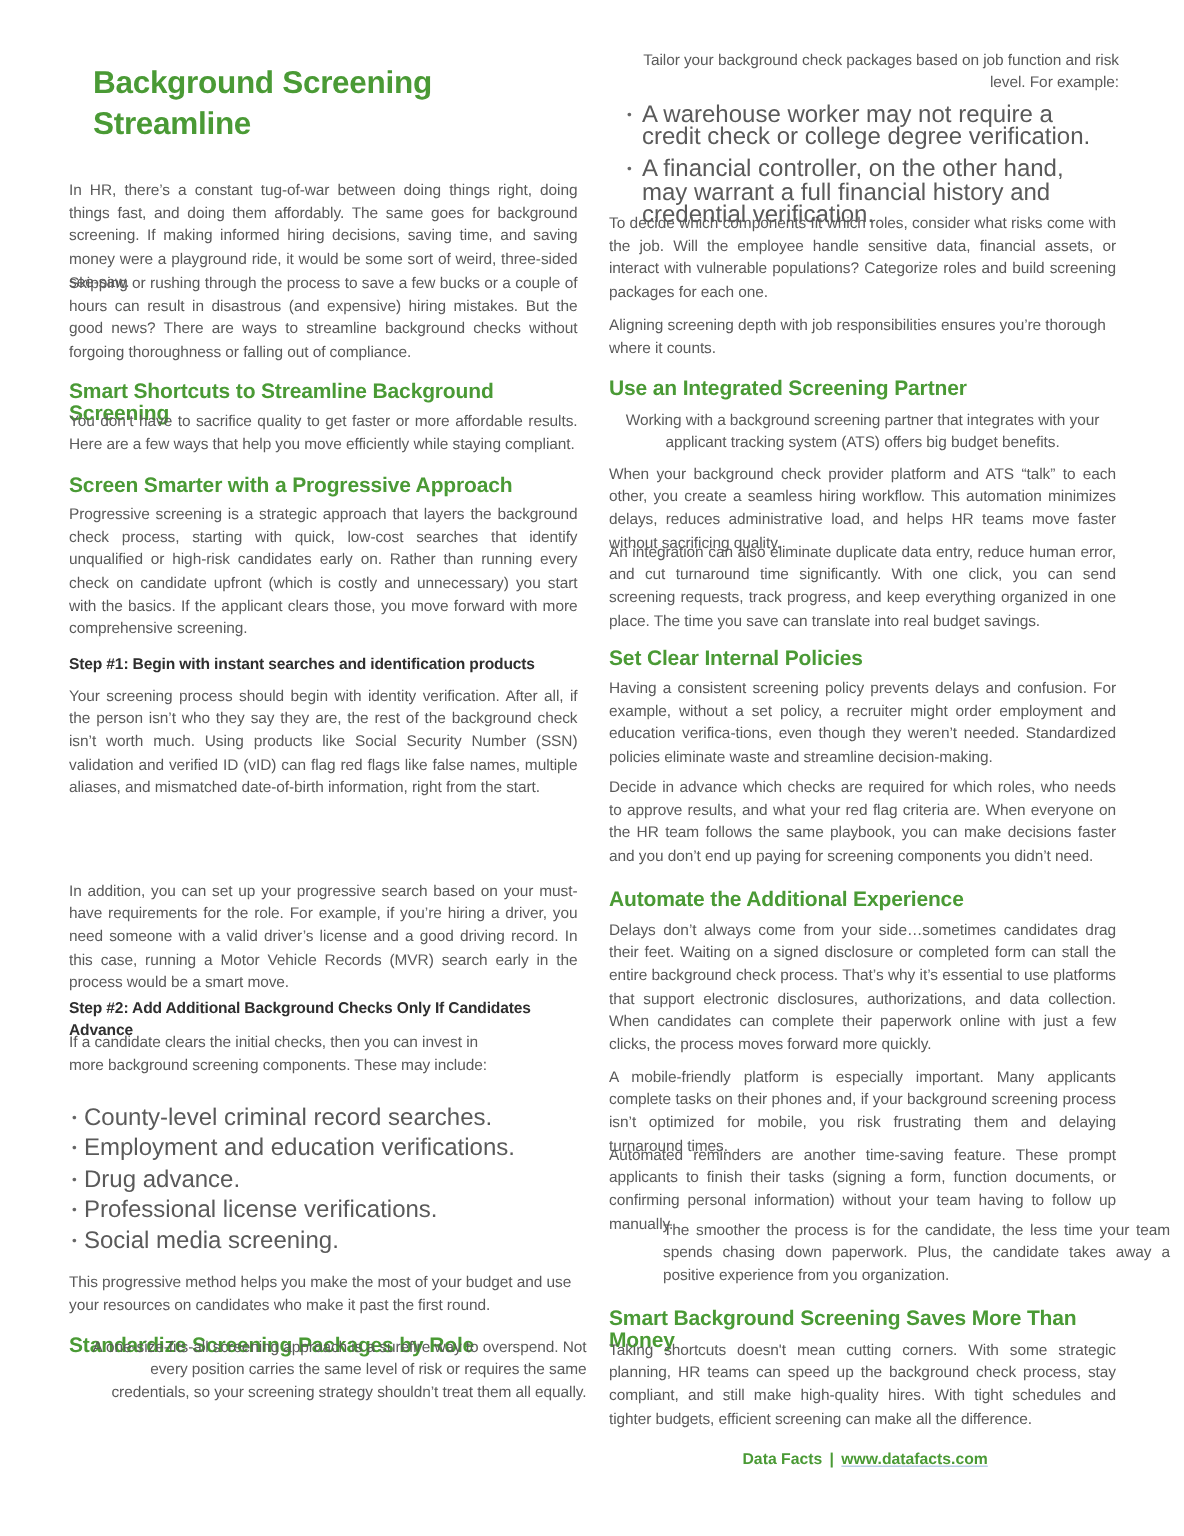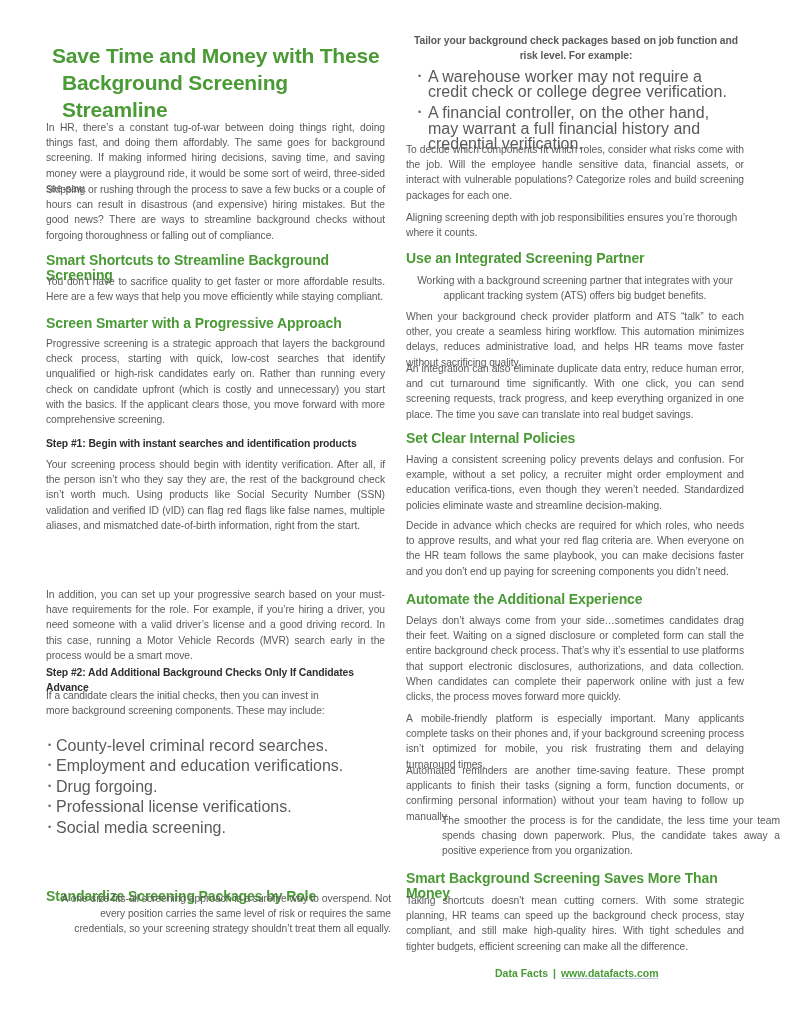--- a/index.html
+++ b/index.html
@@ -46,21 +46,20 @@
     }
     .footer a { color: #4a9a35; text-decoration: underline; text-decoration-color: #b9cfe6; }
     .footer .sep { color: #4a9a35; margin: 0 2px; }
   </style>
 </head>
 <body>
 
 <div class="page">
 
   <h1 class="title" style="margin:0;">
-    <span>Save Time and Money with  These</span>
     <span class="line2">Background Screening Streamline</span>
   </h1>
 
   <p class="blk" style="left:46px; top:120px; width:339px;">In HR, there’s a constant tug-of-war between doing things right, doing things fast, and doing them affordably. The same goes for background screening. If making informed hiring decisions, saving time, and saving money were a playground ride, it would be some sort of weird, three-sided see-saw.</p>
   <p class="blk" style="left:46px; top:182px; width:339px;">Skipping or rushing through the process to save a few bucks or a couple of hours can result in disastrous (and expensive) hiring mistakes. But the good news? There are ways to streamline background checks without forgoing thoroughness or falling out of compliance.</p>
 
   <h2 class="h2 blk" style="left:46px; top:253px; width:339px;">Smart Shortcuts to Streamline Background Screening</h2>
   <p class="blk" style="left:46px; top:274px; width:339px;">You don’t have to sacrifice quality to get faster or more affordable results. Here are a few ways that help you move efficiently while staying compliant.</p>
 
   <h2 class="h2 blk" style="left:46px; top:316px; width:339px;">Screen Smarter with a Progressive Approach</h2>
@@ -69,30 +68,31 @@
   <h3 class="h3 blk" style="left:46px; top:436px; width:339px;">Step #1: Begin with instant searches and identification products</h3>
   <p class="blk" style="left:46px; top:457px; width:339px;">Your screening process should begin with identity verification. After all, if the person isn’t who they say they are, the rest of the background check isn’t worth much. Using products like Social Security Number (SSN) validation and verified ID (vID) can flag red flags like false names, multiple aliases, and mismatched date-of-birth information, right from the start.</p>
   <p class="blk" style="left:46px; top:587px; width:339px;">In addition, you can set up your progressive search based on your must-have requirements for the role. For example, if you’re hiring a driver, you need someone with a valid driver’s license and a good driving record. In this case, running a Motor Vehicle Records (MVR) search early in the process would be a smart move.</p>
 
   <h3 class="h3 blk" style="left:46px; top:665px; width:339px;">Step #2: Add Additional Background Checks Only If Candidates Advance</h3>
   <p class="blk" style="left:46px; top:688px; width:290px; text-align:left;">If a candidate clears the initial checks, then you can invest in more background screening components. These may include:</p>
 
   <ul class="blk list-left" style="left:48px; top:738px; width:330px;">
     <li>County-level criminal record searches.</li>
     <li>Employment and education verifications.</li>
-    <li>Drug forgoing.</li>
+    <li>Drug advance.</li>
     <li>Professional license verifications.</li>
     <li>Social media screening.</li>
   </ul>
 
+  <p class="blk" style="left:46px; top:848px; width:345px; text-align:left;">This progressive method helps you make the most of your budget and use your resources on candidates who make it past the first round.</p>
 
   <h2 class="h2 blk" style="left:46px; top:889px; width:339px;">Standardize Screening Packages by Role</h2>
   <p class="blk" style="left:46px; top:891px; width:345px; text-align:right;">A one-size-fits-all screening approach is a surefire way to overspend. Not every position carries the same level of risk or requires the same credentials, so your screening strategy shouldn’t treat them all equally.</p>
 
-  <p class="blk" style="left:406px; top:33px; width:340px; text-align:center;font-weight:bold;">Tailor your background check packages based on job function and risk level. For example:</p>
+  <p class="blk" style="left:406px; top:33px; width:340px; text-align:right;">Tailor your background check packages based on job function and risk level. For example:</p>
 
   <ul class="blk list-right" style="left:406px; top:69px; width:330px;">
     <li>A warehouse worker may not require a credit check or college degree verification.</li>
     <li>A financial controller, on the other hand, may warrant a full financial history and credential verification.</li>
   </ul>
 
   <p class="blk" style="left:406px; top:142px; width:338px;">To decide which components fit which roles, consider what risks come with the job. Will the employee handle sensitive data, financial assets, or interact with vulnerable populations? Categorize roles and build screening packages for each one.</p>
   <p class="blk" style="left:406px; top:210px; width:338px; text-align:left;">Aligning screening depth with job responsibilities ensures you’re thorough where it counts.</p>
 
   <h2 class="h2 blk" style="left:406px; top:251px; width:338px;">Use an Integrated Screening Partner</h2>

